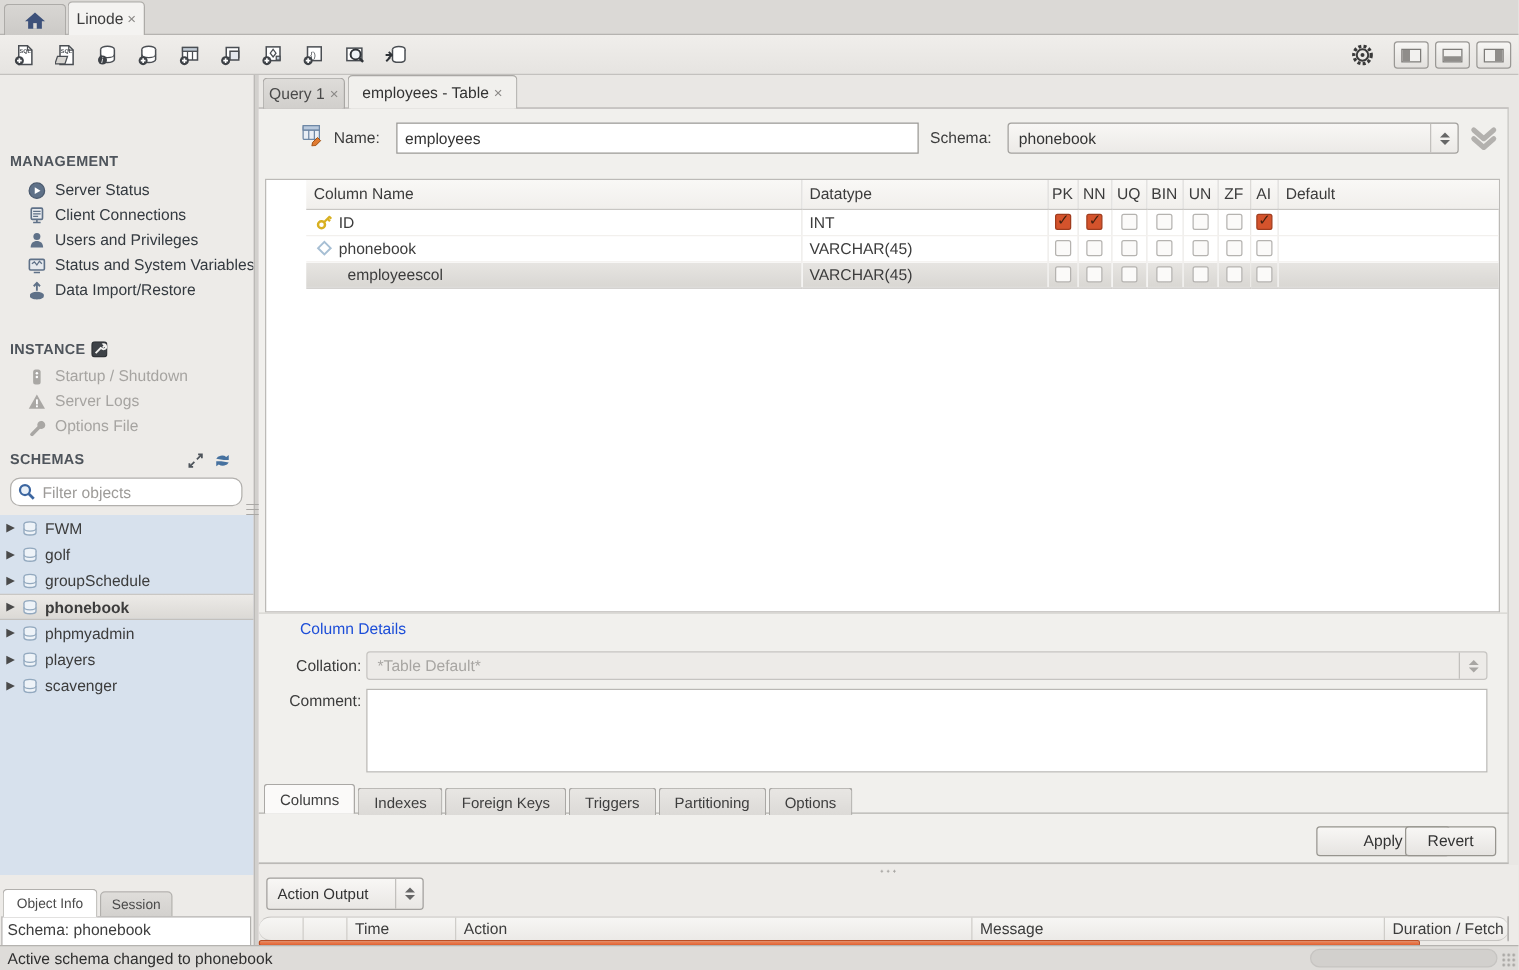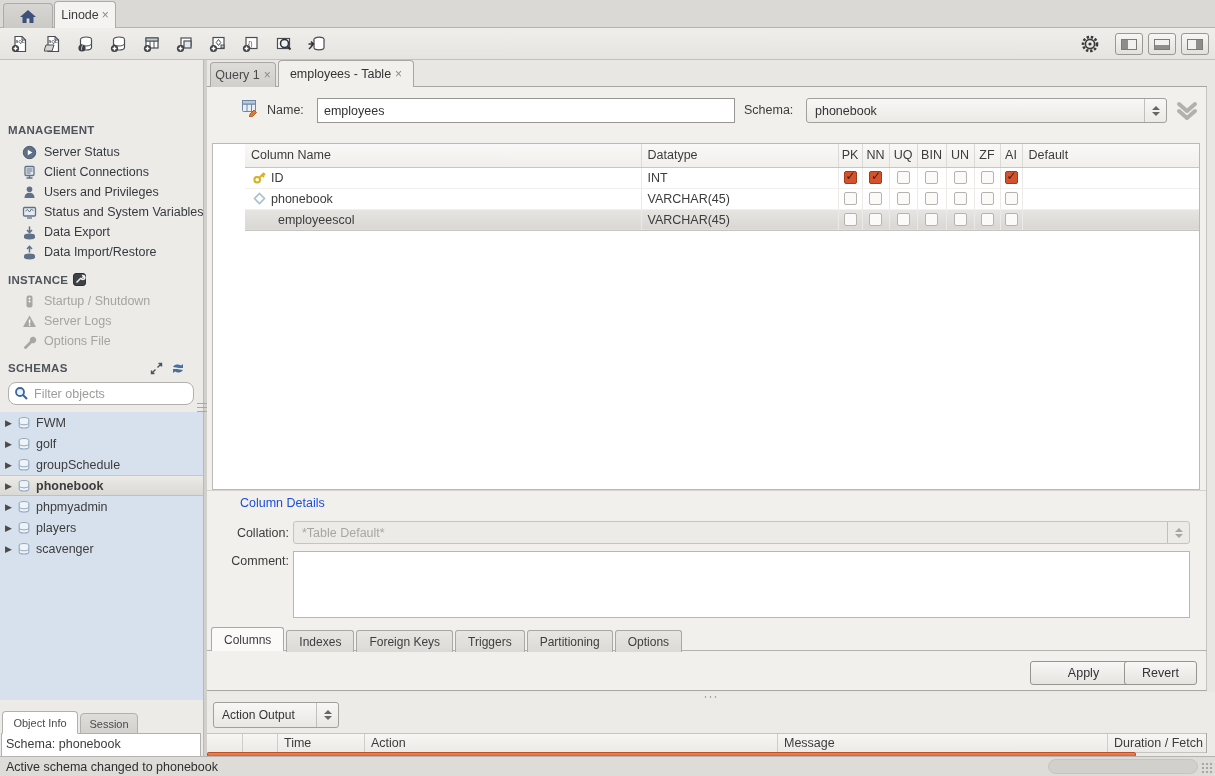--- a/index.html
+++ b/index.html
@@ -100,28 +100,28 @@
   .lbl-comm { position:absolute; left:14px; top:467px; width:68px; text-align:right; color:#3c3c3c; }
   .ta-comm { position:absolute; left:86px; top:464px; width:897px; height:67px; background:#fff; border:1px solid #b9b7b4; resize:none; font:inherit; }
 
   
   .subtabs { position:absolute; left:4px; top:540px; height:24px; width:990px; }
   .subtabs .underline { position:absolute; left:-4px; right:-6px; bottom:0; border-bottom:1px solid #b4b2af; }
   .stab { position:relative; display:inline-block; height:22px; margin-right:2px; padding:0 12px; line-height:22px; border:1px solid #aaa8a5; border-bottom:none; border-radius:3px 3px 0 0; background:linear-gradient(#e8e6e3,#dcdad7); color:#3e3e3e; font-size:12px; top:2px; z-index:1; }
   .stab.active { background:#fbfaf9; height:24px; line-height:24px; top:0; z-index:3; }
 
   .btn { position:absolute; top:574px; height:24px; background:linear-gradient(#f8f7f5,#e6e4e1); border:1px solid #97958f; border-radius:3px; font:inherit; color:#333; text-align:center; }
-  .btn-apply { left:823px; width:107px; }
+  .btn-apply { left:846px; width:107px; }
   .btn-revert { left:917px; width:73px; }
 
   
   .output { position:absolute; left:207px; top:692px; width:1008px; height:64px; background:#edebe8; }
   .out-grip { position:absolute; left:496px; top:3px; width:14px; height:4px; background:radial-gradient(#a8a6a3 1px,#0000 1.2px); background-size:5px 4px; }
   .out-combo { position:absolute; left:6px; top:10px; width:126px; height:26px; background:linear-gradient(#f8f7f5,#e9e7e4); border:1px solid #a2a09d; border-radius:3px; display:flex; align-items:center; padding-left:8px; color:#333; font-size:12px; }
-  .out-table { position:absolute; left:0px; top:41px; width:1000px; height:20px; background:linear-gradient(#f7f6f4,#eceae7); border-top:1px solid #c6c4c1; border-bottom:1px solid #c6c4c1; display:flex; }
+  .out-table { position:absolute; left:0px; top:41px; width:1000px; height:20px; background:linear-gradient(#f7f6f4,#eceae7); border-top:1px solid #c6c4c1; border-bottom:1px solid #c6c4c1; display:flex;border-radius:10px; }
   .out-col { height:100%; border-right:1px solid #cfcdc9; display:flex; align-items:center; padding-left:6px; color:#3c3c3c; overflow:hidden; white-space:nowrap; }
   .out-hscroll { position:absolute; left:0px; top:60px; width:929px; height:5px; background:linear-gradient(#f0875b,#dd6335); border:1px solid #bb4f26; border-radius:2px; }
   .out-right-edge { position:absolute; left:999px; top:41px; height:20px; width:1px; background:#aaa8a5; }
   svg { display:block; }
 </style>
 </head>
 <body>
 
 <div id="app">
 
@@ -287,30 +287,20 @@
         </div>
         <div class="side-item ">
       <span class="sicon">
             <svg width="15" height="15" viewBox="0 0 15 15">
               <rect x="1.5" y="2.5" width="12" height="8.5" rx="1" fill="#e7eaee" stroke="#5f7188" stroke-width="1.3"></rect>
               <path d="M3.5 6 l2 -1.5 2 2.5 2 -3 2 2" fill="none" stroke="#5f7188"></path>
               <path d="M5 13 h5" stroke="#5f7188" stroke-width="1.3"></path>
             </svg>
           </span>
       <span class="slabel">Status and System Variables</span>
-        </div>
-        <div class="side-item ">
-      <span class="sicon">
-            <svg width="15" height="15" viewBox="0 0 15 15">
-              <path d="M7.5 1.5 v6 M5 5 l2.5 2.7 L10 5" fill="none" stroke="#5f7188" stroke-width="1.5"></path>
-              <ellipse cx="7.5" cy="10.8" rx="5.5" ry="2.4" fill="#5f7188"></ellipse>
-              <path d="M2 10.8 v1.4 c0 1.3 2.5 2.3 5.5 2.3 s5.5 -1 5.5 -2.3 v-1.4" fill="#5f7188"></path>
-            </svg>
-          </span>
-      <span class="slabel">Data Export</span>
         </div>
         <div class="side-item ">
       <span class="sicon">
             <svg width="15" height="15" viewBox="0 0 15 15">
               <path d="M7.5 7.5 v-6 M5 4 l2.5 -2.7 L10 4" fill="none" stroke="#5f7188" stroke-width="1.5"></path>
               <ellipse cx="7.5" cy="10.8" rx="5.5" ry="2.4" fill="#5f7188"></ellipse>
               <path d="M2 10.8 v1.4 c0 1.3 2.5 2.3 5.5 2.3 s5.5 -1 5.5 -2.3 v-1.4" fill="#5f7188"></path>
             </svg>
           </span>
       <span class="slabel">Data Import/Restore</span>

